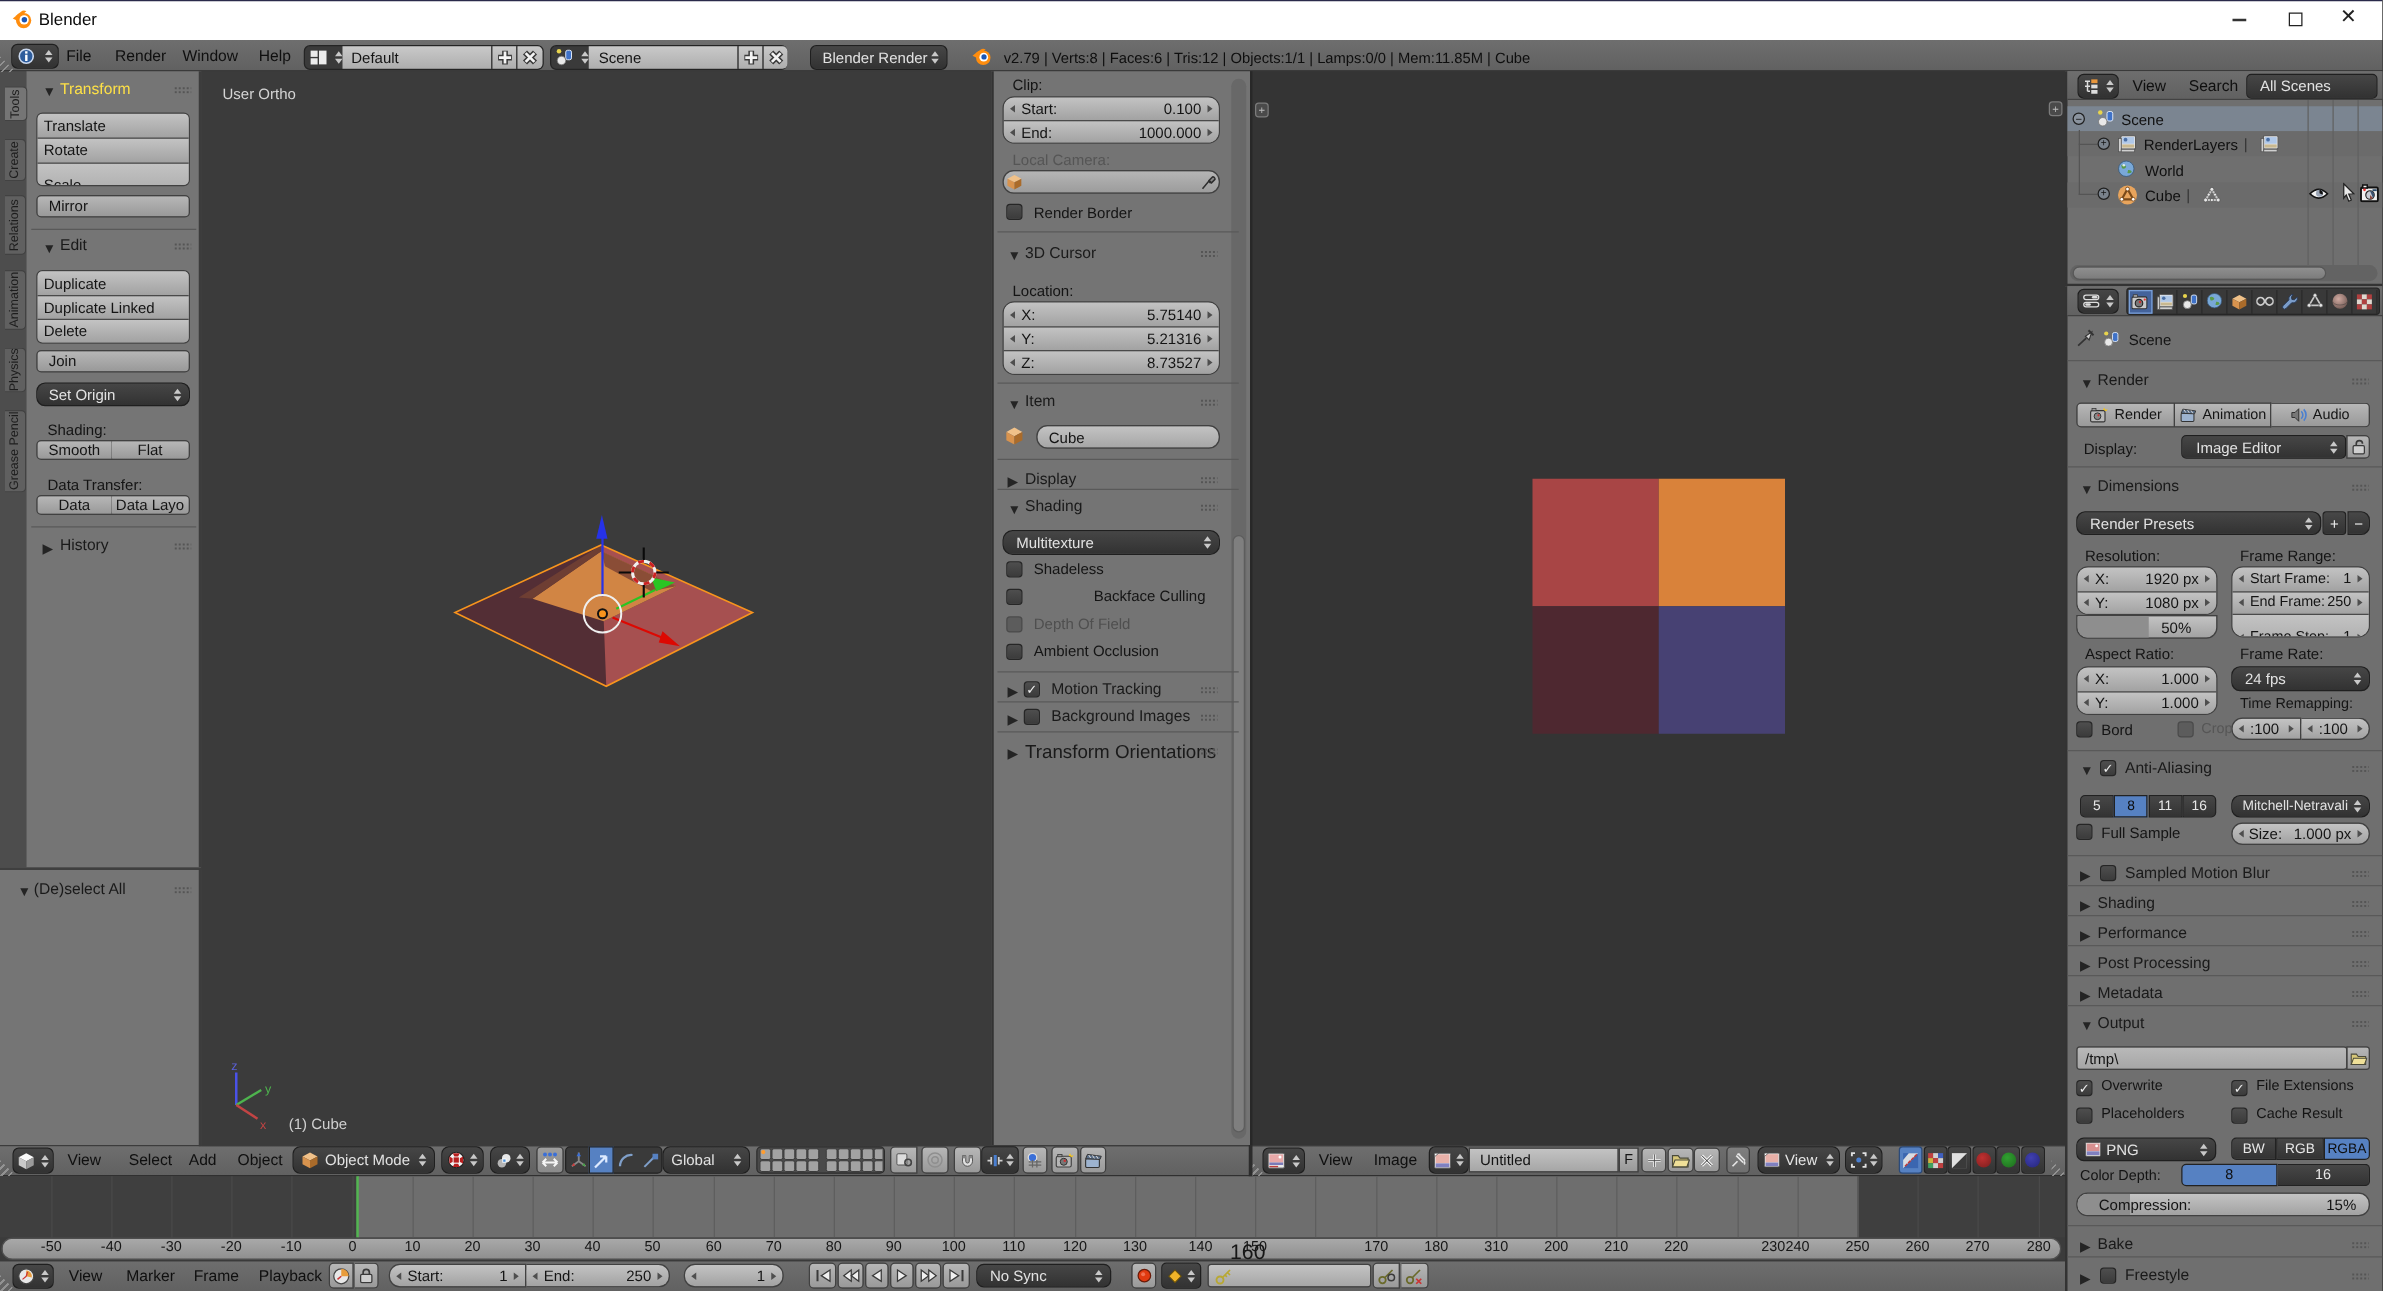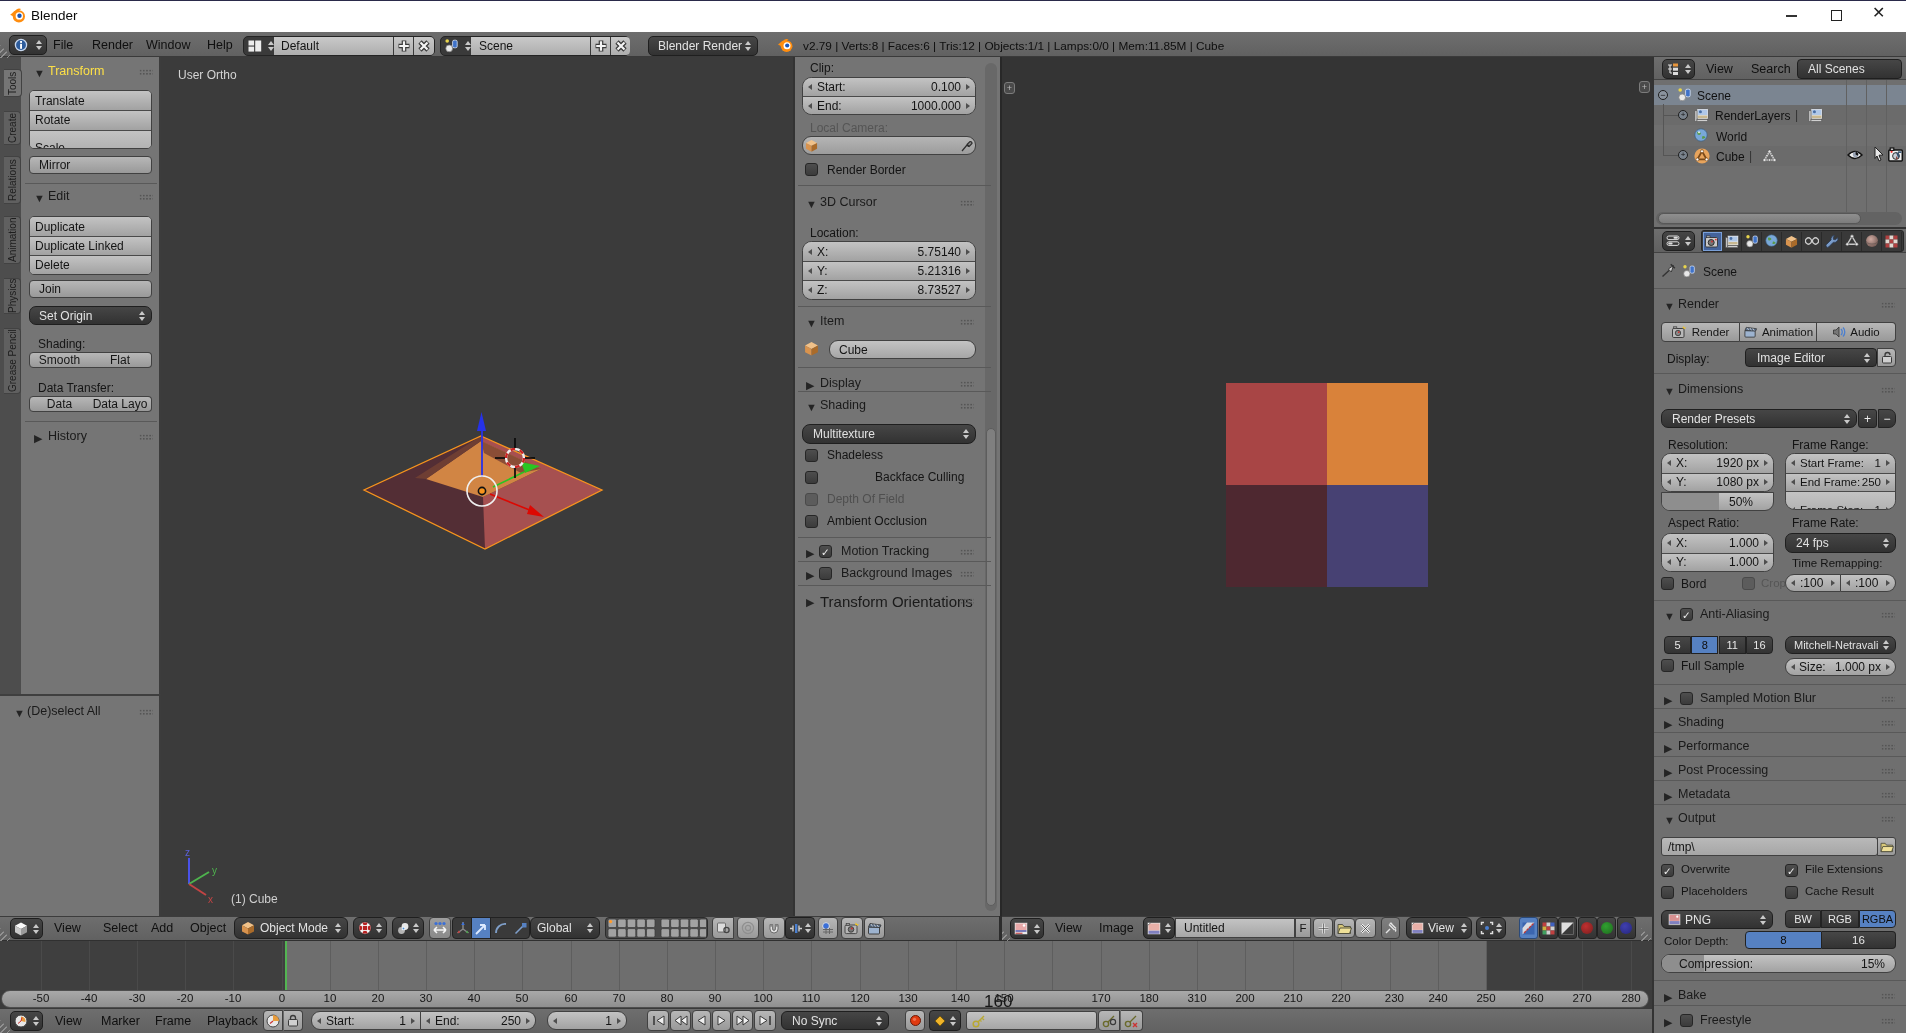--- a/index.html
+++ b/index.html
@@ -1110,21 +1110,21 @@
 <div class="a" style="left:894px;top:992px;width:28px;text-align:center;font-size:11.5px;color:#161616">130</div>
 <div class="a" style="left:942px;top:992px;width:28px;text-align:right;font-size:11.5px;color:#161616">140</div>
 <div class="a" style="left:990px;top:992px;width:28px;text-align:center;font-size:11.5px;color:#161616">150</div>
 <div class="a" style="left:984px;top:992px;width:28px;text-align:left;font-size:17px;color:#161616">160</div>
 <div class="a" style="left:1087px;top:992px;width:28px;text-align:center;font-size:11.5px;color:#161616">170</div>
 <div class="a" style="left:1135px;top:992px;width:28px;text-align:center;font-size:11.5px;color:#161616">180</div>
 <div class="a" style="left:1183px;top:992px;width:28px;text-align:center;font-size:11.5px;color:#161616">310</div>
 <div class="a" style="left:1231px;top:992px;width:28px;text-align:center;font-size:11.5px;color:#161616">200</div>
 <div class="a" style="left:1279px;top:992px;width:28px;text-align:center;font-size:11.5px;color:#161616">210</div>
 <div class="a" style="left:1327px;top:992px;width:28px;text-align:center;font-size:11.5px;color:#161616">220</div>
-<div class="a" style="left:1376px;top:992px;width:28px;text-align:right;font-size:11.5px;color:#161616">230</div>
+<div class="a" style="left:1409px;top:992px;width:28px;text-align:left;font-size:11.5px;color:#161616">230</div>
 <div class="a" style="left:1424px;top:992px;width:28px;text-align:center;font-size:11.5px;color:#161616">240</div>
 <div class="a" style="left:1472px;top:992px;width:28px;text-align:center;font-size:11.5px;color:#161616">250</div>
 <div class="a" style="left:1520px;top:992px;width:28px;text-align:center;font-size:11.5px;color:#161616">260</div>
 <div class="a" style="left:1568px;top:992px;width:28px;text-align:center;font-size:11.5px;color:#161616">270</div>
 <div class="a" style="left:1617px;top:992px;width:28px;text-align:center;font-size:11.5px;color:#161616">280</div>
 <div class="a hdr" style="left:0px;top:1008px;width:1652px;height:25px;border-top:1px solid #3a3a3a"></div>
 <div class="a dk" style="left:10px;top:1011px;width:33px;height:20px;border-radius:5px;padding:0 3px">
       <svg width="14" height="14" viewBox="0 0 14 14">
         <circle cx="7" cy="7" r="6" fill="#e8e8e8" stroke="#444" stroke-width="1"></circle>
         <path d="M7 7 L7 2.5 A4.5 4.5 0 0 1 11.4 8 Z" fill="#e89c3c"></path>

